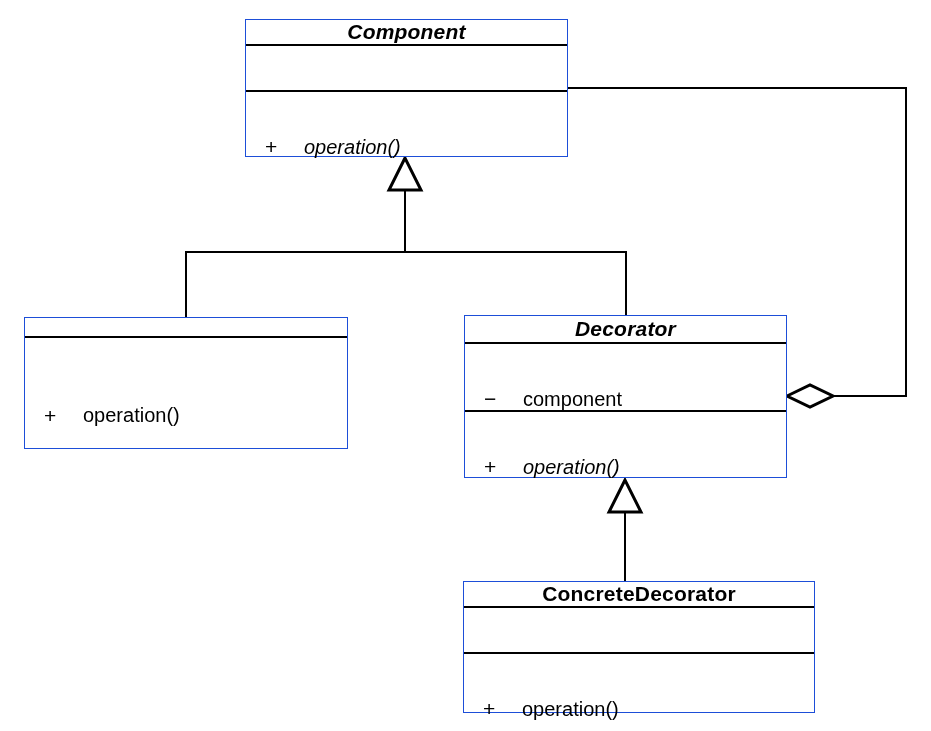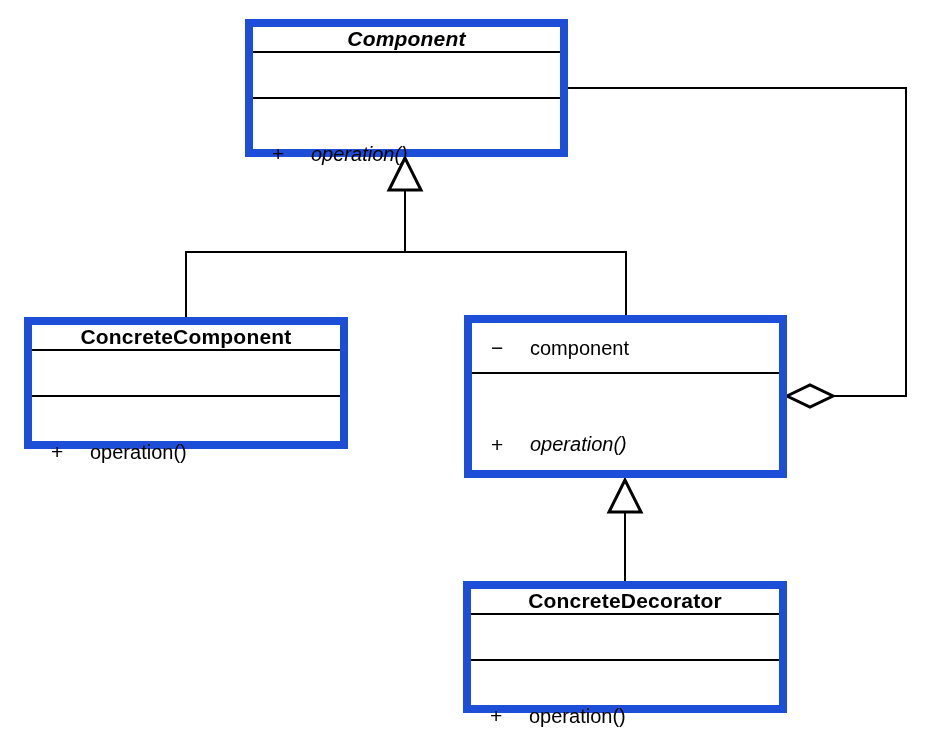--- a/index.html
+++ b/index.html
@@ -23,21 +23,21 @@
     position: absolute;
     left: 0; top: 0;
     width: 931px;
     height: 731px;
     z-index: 1;
   }
 
   .uml-class {
     position: absolute;
     background: #ffffff;
-    border: 8px solid #1d4ed8;
+    border: 1px solid #1d4ed8;
     display: flex;
     flex-direction: column;
     z-index: 2;
     gap: 44px;
   }
 
   .sec-title {
     width: 100%;
     border-bottom: 2px solid #000000;
     display: flex;
@@ -88,21 +88,21 @@
   .box-component      .sec-attrs { height: 19px; }
 
   .box-concretecomponent { left: 24px;  top: 317px; width: 324px; height: 132px; }
   .box-concretecomponent .sec-title { height: 57px; }
   .box-concretecomponent .sec-attrs { height: 20px; }
 
   .box-decorator      { left: 464px; top: 315px; width: 323px; height: 163px; }
   .box-decorator      .sec-title { height: 58px; }
   .box-decorator      .sec-attrs { height: 51px; }
 
-  .box-concretedecorator { left: 463px; top: 581px; width: 324px; height: 132px; }
+  .box-concretedecorator { left: 463px; top: 581px; width: 352px; height: 132px; }
   .box-concretedecorator .sec-title { height: 56px; }
   .box-concretedecorator .sec-attrs { height: 20px; }
 </style>
 </head>
 <body>
 
 <div class="canvas">
 
   <svg class="connectors" viewBox="0 0 931 731" xmlns="http://www.w3.org/2000/svg">
 
@@ -122,31 +122,31 @@
     <div class="sec-attrs"></div>
     <div class="sec-ops">
       <div class="member">
         <span class="sign">+</span>
         <span class="mname is-italic">operation()</span>
       </div>
     </div>
   </div>
 
   <div class="uml-class box-concretecomponent">
-    <div class="sec-title">ConcreteComponent</div>
     <div class="sec-attrs"></div>
     <div class="sec-ops">
       <div class="member">
         <span class="sign">+</span>
         <span class="mname">operation()</span>
       </div>
     </div>
   </div>
 
   <div class="uml-class box-decorator">
+    <div class="sec-title is-italic">Decorator</div>
     <div class="sec-attrs">
       <div class="member">
         <span class="sign">−</span>
         <span class="mname">component</span>
       </div>
     </div>
     <div class="sec-ops">
       <div class="member">
         <span class="sign">+</span>
         <span class="mname is-italic">operation()</span>

